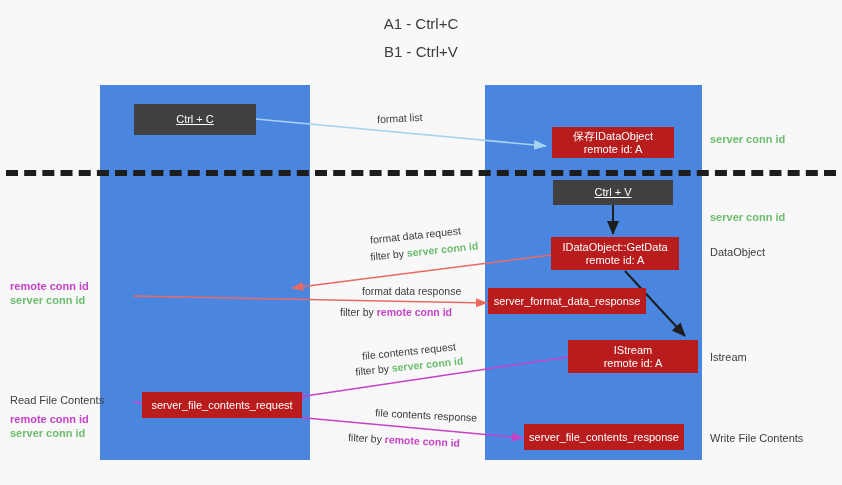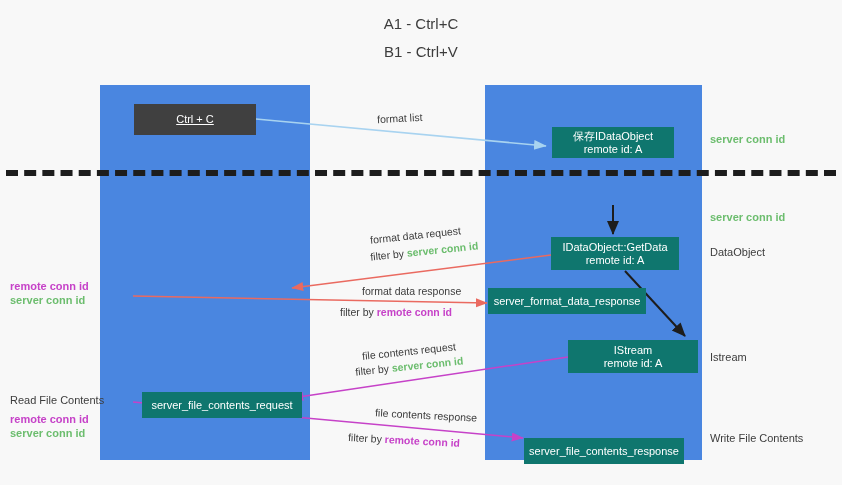--- a/index.html
+++ b/index.html
@@ -64,21 +64,21 @@
     flex-direction: column;
     align-items: center;
     justify-content: center;
     text-align: center;
     color: #ffffff;
     font-size: 11px;
     line-height: 13px;
     white-space: pre;
   }
   .node.green  { background: #404040; text-decoration: underline; }
-  .node.orange { background: #0f766e; }
+  .node.orange { background: #b91c1c; }
 
   
   .side-label {
     position: absolute;
     font-size: 11px;
     line-height: 14px;
     white-space: pre;
   }
   .clr-green  { color: #6cbd6e; font-weight: bold; }
   .clr-purple { color: #c642c8; font-weight: bold; }
@@ -157,41 +157,44 @@
 
   <div class="node green" style="left:134px; top:104px; width:122px; height:31px;">
     <span>Ctrl + C</span>
   </div>
 
   <div class="node orange" style="left:552px; top:127px; width:122px; height:31px;">
     <span>保存IDataObject</span>
     <span>remote id: A</span>
   </div>
 
+  <div class="node green" style="left:553px; top:180px; width:120px; height:25px;">
+    <span>Ctrl + V</span>
+  </div>
 
   <div class="node orange" style="left:551px; top:237px; width:128px; height:33px;">
     <span>IDataObject::GetData</span>
     <span>remote id: A</span>
   </div>
 
 
   <div class="node orange" style="left:488px; top:288px; width:158px; height:26px;justify-content:center;">
     <span>server_format_data_response</span>
   </div>
 
   <div class="node orange" style="left:568px; top:340px; width:130px; height:33px;">
     <span>IStream</span>
     <span>remote id: A</span>
   </div>
 
   <div class="node orange" style="left:129px; top:392px; width:160px; height:26px;margin-left:13px;">
     <span>server_file_contents_request</span>
   </div>
 
-  <div class="node orange" style="left:524px; top:424px; width:160px; height:26px;margin-top:14px;">
+  <div class="node orange" style="left:524px; top:424px; width:160px; height:26px;">
     <span>server_file_contents_response</span>
   </div>
 
   <div class="side-label clr-green" style="left:710px; top:132px;">server conn id</div>
   <div class="side-label clr-green" style="left:710px; top:210px;">server conn id</div>
   <div class="side-label clr-dark" style="left:710px; top:245px;">DataObject</div>
   <div class="side-label clr-dark" style="left:710px; top:350px;">Istream</div>
   <div class="side-label clr-dark" style="left:710px; top:431px;">Write File Contents</div>
 
   <div class="side-label clr-purple" style="left:10px; top:279px;">remote conn id</div>

